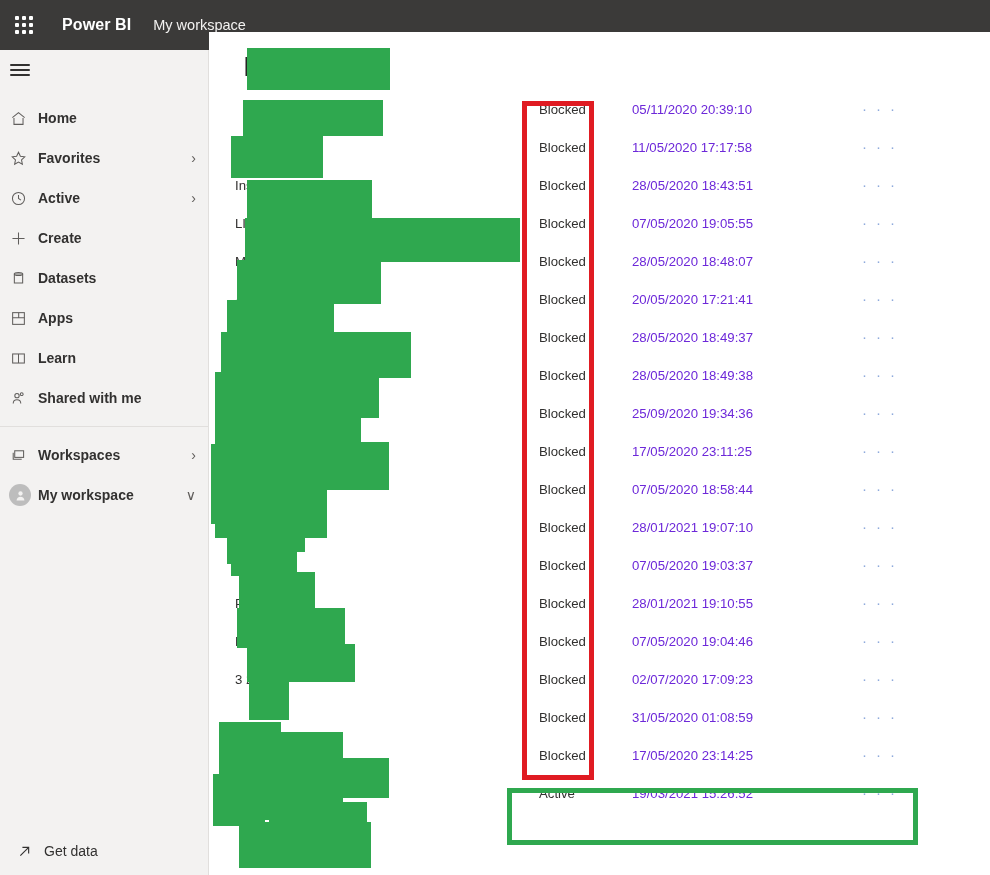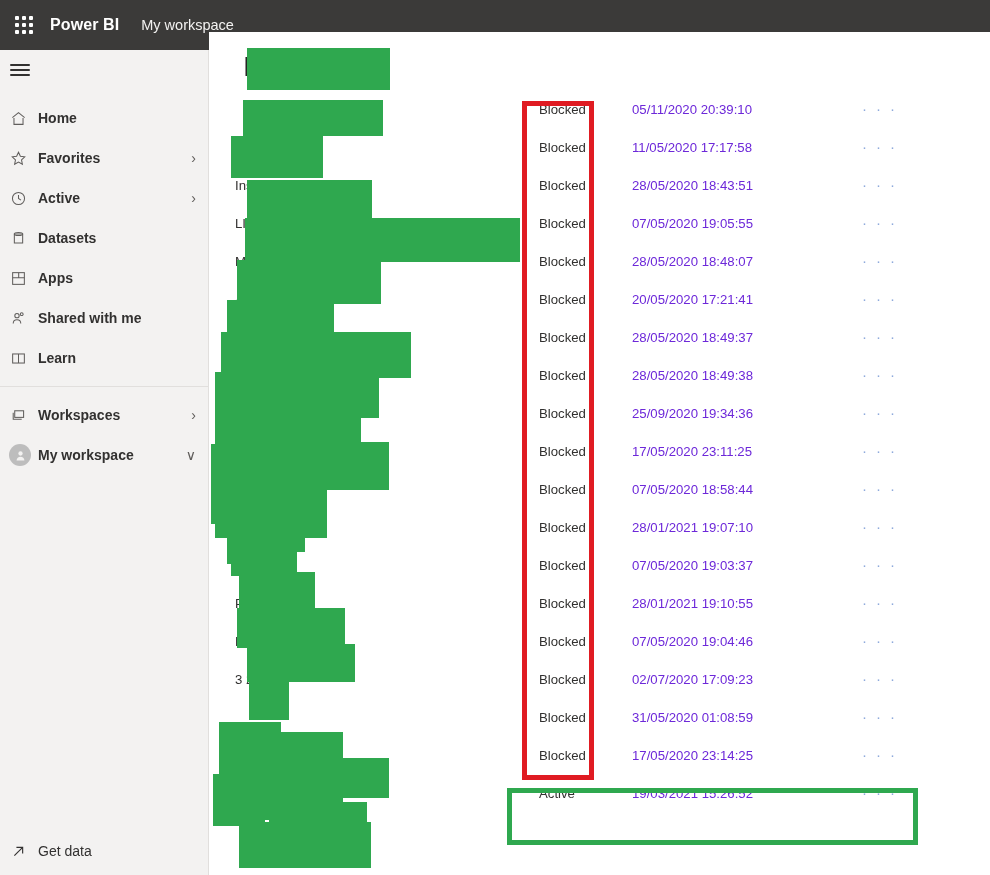--- a/index.html
+++ b/index.html
@@ -35,21 +35,21 @@
     gap: 3px;
   }
   .waffle-grid i {
     display: block; width: 4px; height: 4px;
     background: #ffffff; border-radius: 1px;
   }
   .brand {
     color: #ffffff;
     font-size: 16px;
     font-weight: bold;
-    margin-left: 2px;
+    margin-left: 14px;
     letter-spacing: .1px;
     white-space: nowrap;
   }
   .bread {
     color: #f3f2f1;
     font-size: 14.5px;
     margin-left: 22px;
     white-space: nowrap;
   }
 
@@ -96,21 +96,21 @@
   .avatar {
     width: 22px; height: 22px; border-radius: 50%;
     background: #bdbdbd;
     display: flex; align-items: center; justify-content: center;
     margin-left: -1px;
   }
   .getdata {
     position: absolute; left: 0; bottom: 0;
     width: 208px; height: 48px;
     display: flex; align-items: center;
-    padding-left: 10px;
+    padding-left: 16px;
     font-size: 14px; color: #323130;
     cursor: pointer;
     background: #f3f2f1;
   }
 
   
   .main {
     position: absolute; left: 209px; top: 32px;
     width: 781px; height: 825px;
     background: #ffffff;
@@ -229,63 +229,72 @@
         <span class="nav-ico">
           <svg width="17" height="17" viewBox="0 0 18 18" fill="none" stroke="#605e5c" stroke-width="1.1">
             <circle cx="9" cy="9" r="6.4"></circle>
               <path d="M9 5.2V9l2.6 1.7"></path>
           </svg>
         </span>
         <span class="nav-label">Active</span>
         <span class="chev">›</span>
       </div>
 
+      <div class="nav-item">
+        <span class="nav-ico">
+          <svg width="17" height="17" viewBox="0 0 18 18" fill="none" stroke="#605e5c" stroke-width="1.1">
+            <path d="M9 2.6v12.8M2.6 9h12.8"></path>
+          </svg>
+        </span>
+        <span class="nav-label">Create</span>
+        <span class="chev"></span>
+      </div>
 
       <div class="nav-item">
         <span class="nav-ico">
           <svg width="17" height="17" viewBox="0 0 18 18" fill="none" stroke="#605e5c" stroke-width="1.1">
             <path d="M4.6 4.2h8.8v9.6H4.6z"></path>
               <ellipse cx="9" cy="4.2" rx="4.4" ry="1.6"></ellipse>
           </svg>
         </span>
         <span class="nav-label">Datasets</span>
         <span class="chev"></span>
       </div>
 
       <div class="nav-item">
         <span class="nav-ico">
           <svg width="17" height="17" viewBox="0 0 18 18" fill="none" stroke="#605e5c" stroke-width="1.1">
             <rect x="2.8" y="2.8" width="12.4" height="12.4"></rect>
               <path d="M2.8 8.2h12.4M9.2 2.8v5.4"></path>
           </svg>
         </span>
         <span class="nav-label">Apps</span>
+        <span class="chev"></span>
+      </div>
+
+      <div class="nav-item">
+        <span class="nav-ico">
+          <svg width="17" height="17" viewBox="0 0 18 18" fill="none" stroke="#605e5c" stroke-width="1.1">
+            <rect x="2.8" y="4.2" width="12.4" height="9.6"></rect>
+              <path d="M9 4.2v9.6"></path>
+          </svg>
+        </span>
+        <span class="nav-label">Learn</span>
         <span class="chev"></span>
       </div>
 
       <div class="nav-item">
         <span class="nav-ico">
           <svg width="17" height="17" viewBox="0 0 18 18" fill="none" stroke="#605e5c" stroke-width="1.1">
             <circle cx="7.4" cy="6" r="2.3"></circle>
               <path d="M3.4 14.4c0-2.4 1.8-4 4-4s4 1.6 4 4"></path>
             <circle cx="12.4" cy="4.4" r="1.5"></circle>
           </svg>
         </span>
         <span class="nav-label">Shared with me</span>
-        <span class="chev"></span>
-      </div>
-
-      <div class="nav-item">
-        <span class="nav-ico">
-          <svg width="17" height="17" viewBox="0 0 18 18" fill="none" stroke="#605e5c" stroke-width="1.1">
-            <rect x="2.8" y="4.2" width="12.4" height="9.6"></rect>
-              <path d="M9 4.2v9.6"></path>
-          </svg>
-        </span>
-        <span class="nav-label">Learn</span>
         <span class="chev"></span>
       </div>
 
       <div class="divider"></div>
 
       <div class="nav-item">
         <span class="nav-ico">
           <svg width="17" height="17" viewBox="0 0 18 18" fill="none" stroke="#605e5c" stroke-width="1.1">
             <rect x="5" y="4" width="9.4" height="7"></rect>
               <path d="M3.4 6v7h9"></path>

